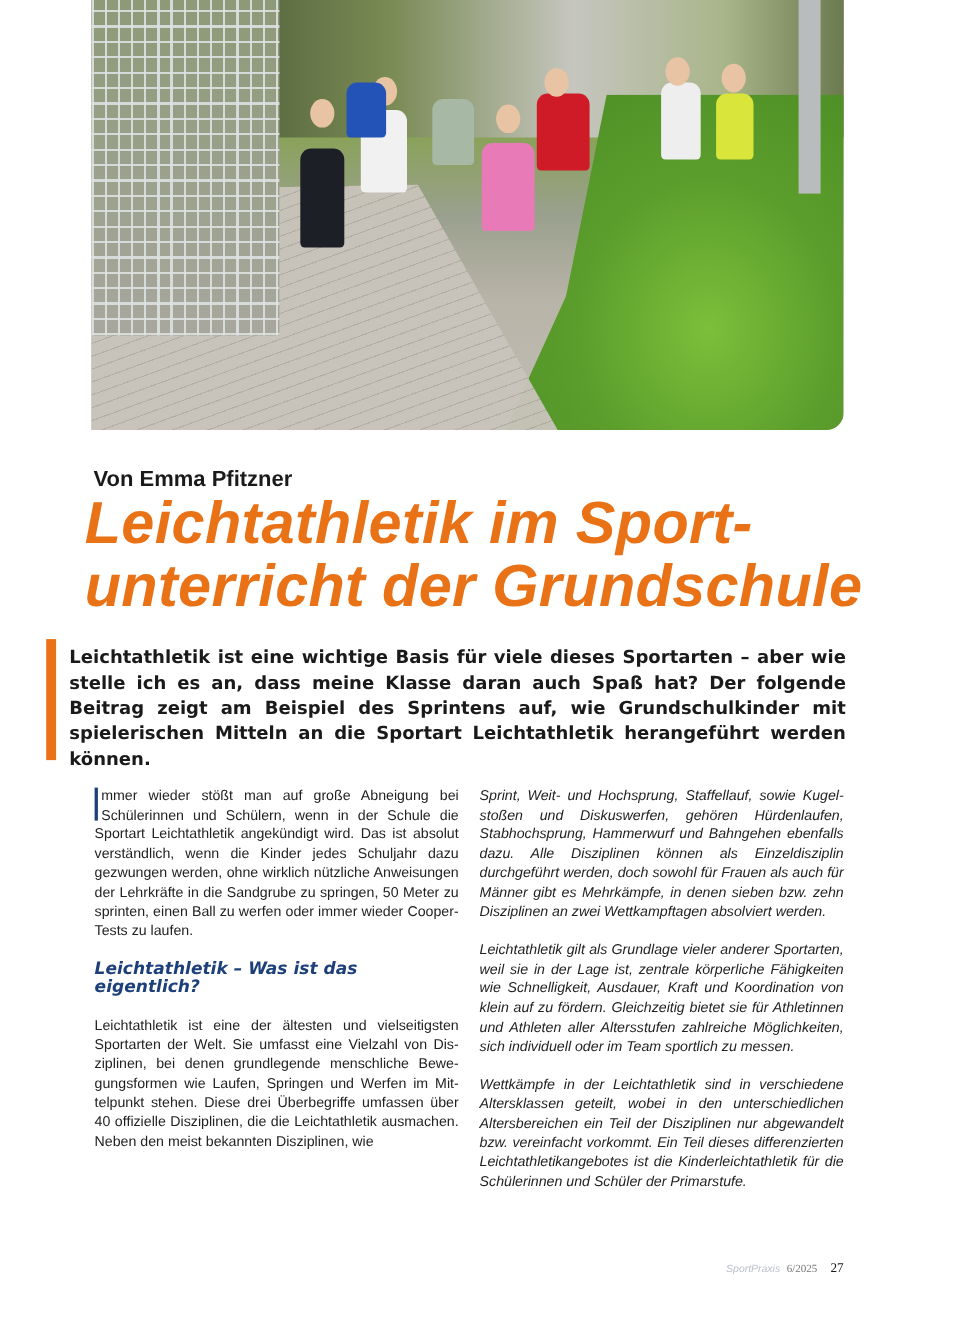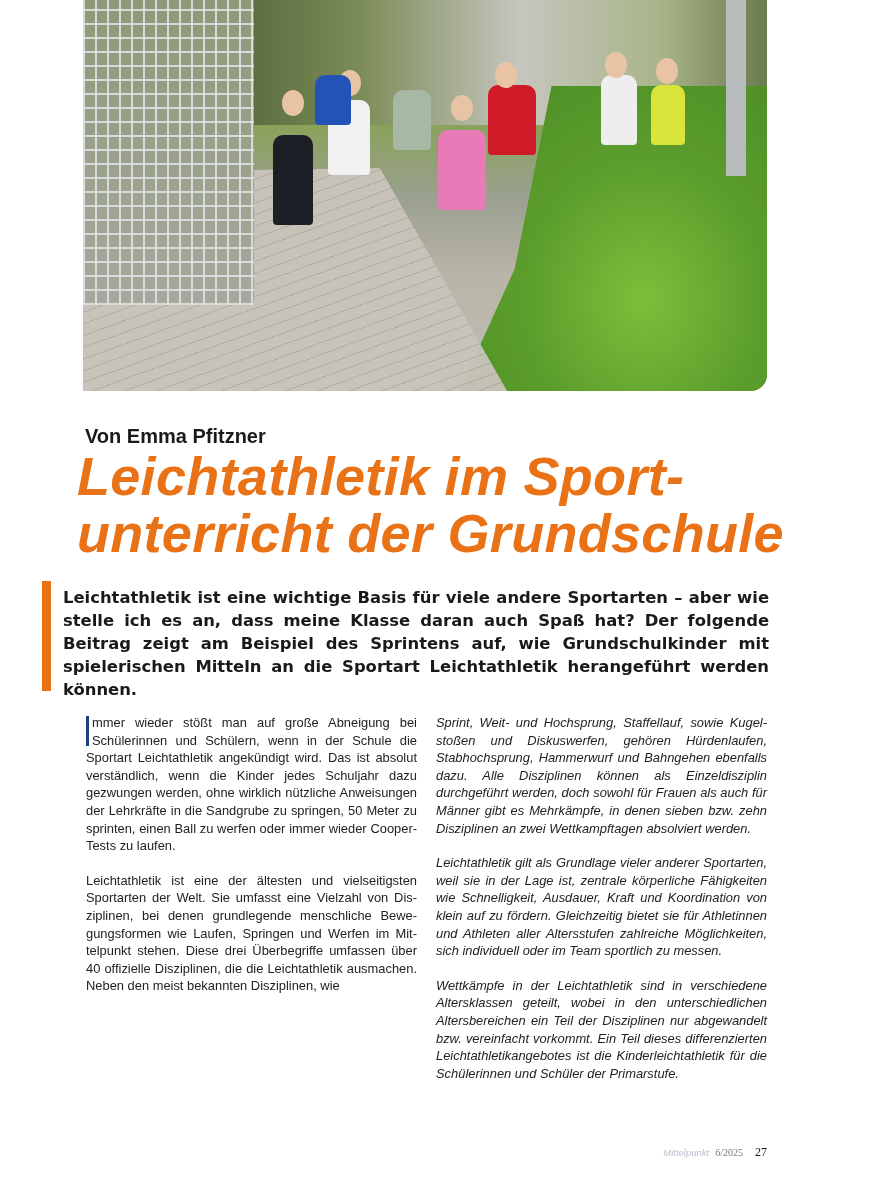--- a/index.html
+++ b/index.html
@@ -74,30 +74,31 @@
 </div>
 
 <div class="byline">Von Emma Pfitzner</div>
 
 <h1 class="title" style="margin:0;">
   <span>Leichtathletik im Sport-</span><br>
   <span>unterricht der Grundschule</span>
 </h1>
 
 <div class="lead-bar"></div>
-<div class="lead">Leichtathletik ist eine wichtige Basis für viele andere Sportarten – aber wie stelle ich es an, dass meine Klasse daran auch Spaß hat? Der folgende Beitrag zeigt am Beispiel des Sprintens auf, wie Grundschulkinder mit spielerischen Mitteln an die Sportart Leichtathletik herangeführt werden können.</div>
+<div class="lead">Leichtathletik ist eine wichtige Basis für viele dieses Sportarten – aber wie stelle ich es an, dass meine Klasse daran auch Spaß hat? Der folgende Beitrag zeigt am Beispiel des Sprintens auf, wie Grundschulkinder mit spielerischen Mitteln an die Sportart Leichtathletik herangeführt werden können.</div>
 
 <div class="col col-left">
   <p><span class="dropcap-bar"></span><span>mmer wieder stößt man auf große Abneigung bei Schülerinnen und Schülern, wenn in der Schule die Sportart Leichtathletik angekündigt wird. Das ist abso­lut verständlich, wenn die Kinder jedes Schuljahr dazu gezwungen werden, ohne wirklich nützliche Anweisun­gen der Lehrkräfte in die Sandgrube zu springen, 50 Me­ter zu sprinten, einen Ball zu werfen oder immer wieder Cooper-Tests zu laufen.</span></p>
+  <div class="sub-heading">Leichtathletik – Was ist das eigentlich?</div>
   <p>Leichtathletik ist eine der ältesten und vielseitigsten Sportarten der Welt. Sie umfasst eine Vielzahl von Dis­ziplinen, bei denen grundlegende menschliche Bewe­gungsformen wie Laufen, Springen und Werfen im Mit­telpunkt stehen. Diese drei Überbegriffe umfassen über 40 offizielle Disziplinen, die die Leichtathletik ausma­chen. Neben den meist bekannten Disziplinen, wie</p>
 </div>
 
 <div class="col col-right">
   <p>Sprint, Weit- und Hochsprung, Staffellauf, sowie Kugel­stoßen und Diskuswerfen, gehören Hürdenlaufen, Stabhochsprung, Hammerwurf und Bahngehen eben­falls dazu. Alle Disziplinen können als Einzeldisziplin durchgeführt werden, doch sowohl für Frauen als auch für Männer gibt es Mehrkämpfe, in denen sieben bzw. zehn Disziplinen an zwei Wettkampftagen absolviert werden.</p>
   <p>Leichtathletik gilt als Grundlage vieler anderer Sportar­ten, weil sie in der Lage ist, zentrale körperliche Fähig­keiten wie Schnelligkeit, Ausdauer, Kraft und Koordina­tion von klein auf zu fördern. Gleichzeitig bietet sie für Athletinnen und Athleten aller Altersstufen zahlreiche Möglichkeiten, sich individuell oder im Team sportlich zu messen.</p>
   <p>Wettkämpfe in der Leichtathletik sind in verschiedene Altersklassen geteilt, wobei in den unterschiedlichen Altersbereichen ein Teil der Disziplinen nur abgewan­delt bzw. vereinfacht vorkommt. Ein Teil dieses diffe­renzierten Leichtathletikangebotes ist die Kinderleicht­athletik für die Schülerinnen und Schüler der Primar­stufe.</p>
 </div>
 
 <div class="footer">
-  <span class="mag">Mittelpunkt</span>
+  <span class="mag">SportPraxis</span>
   <span class="issue">6/2025</span>
   <span class="page">27</span>
 </div>
 
 </body></html>

